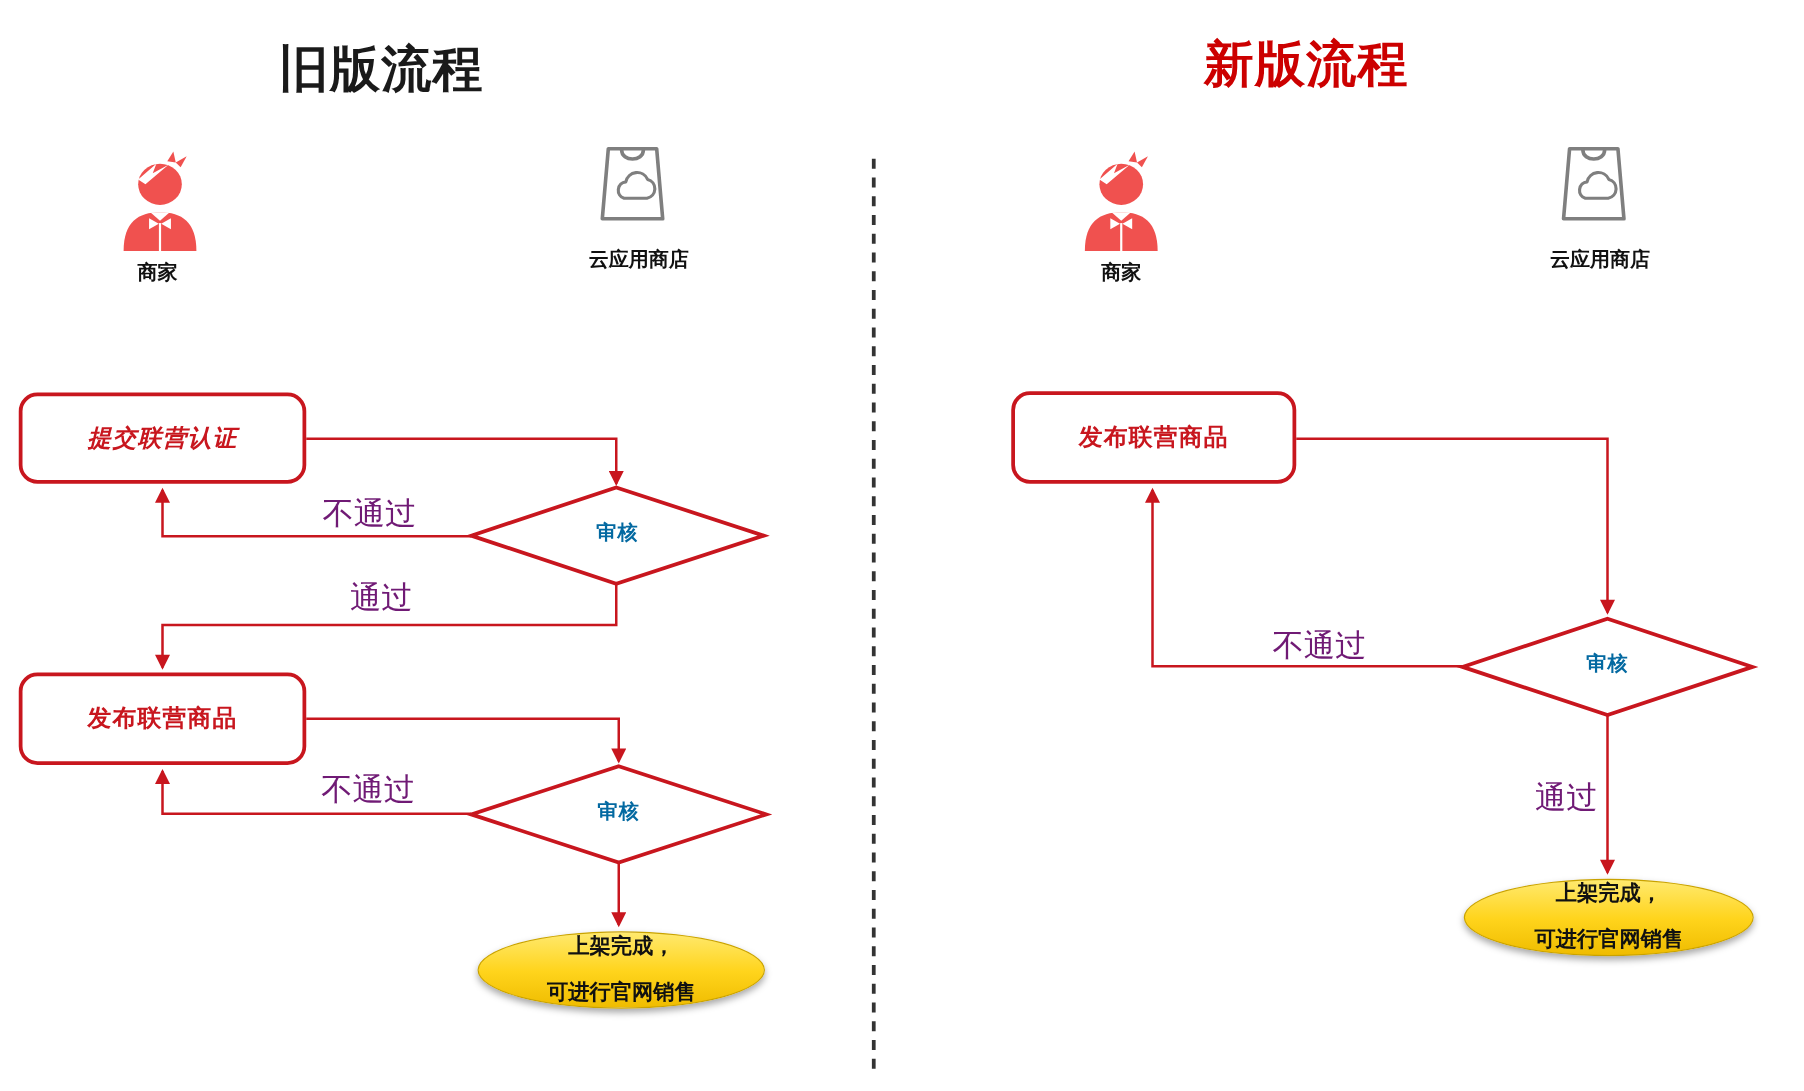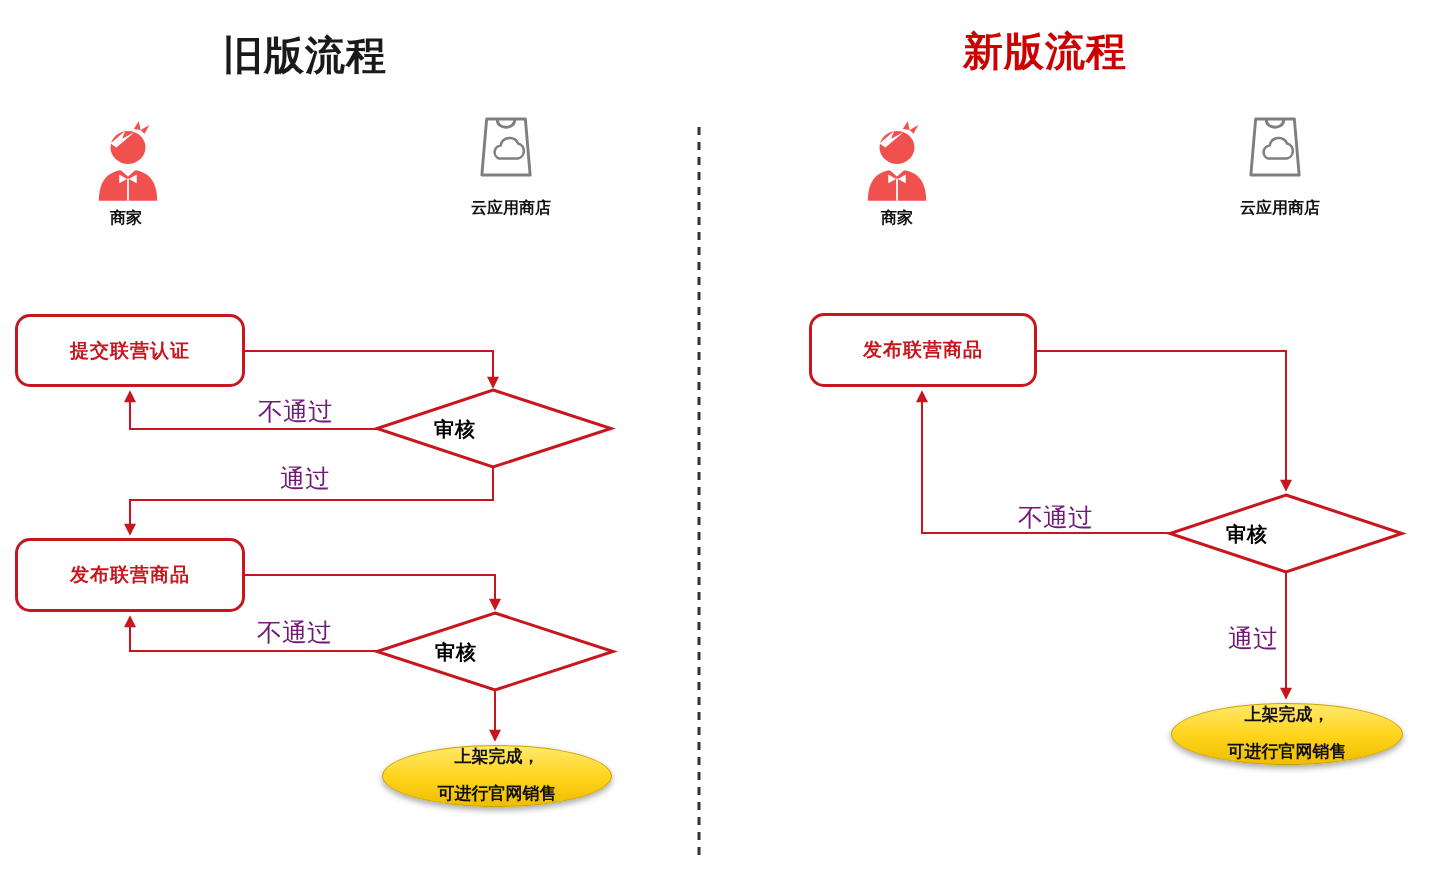--- a/index.html
+++ b/index.html
@@ -18,22 +18,22 @@
     position:absolute;font-weight:bold;font-size:16px;color:#111;
     text-align:center;white-space:nowrap;font-family:Liberation Serif, serif;
   }
   .step-box{
     position:absolute;border:3px solid #C8161E;border-radius:15px;background:#fff;
     display:flex;align-items:center;justify-content:center;
     color:#C8161E;font-weight:bold;font-size:19px;letter-spacing:1px;white-space:nowrap;
     box-sizing:border-box;
   }
   .diamond-label{
-    position:absolute;color:#000000;font-weight:bold;font-size:20px;
-    text-align:left;letter-spacing:1px;white-space:nowrap;
+    position:absolute;color:#0369a1;font-weight:bold;font-size:16px;
+    text-align:center;letter-spacing:1px;white-space:nowrap;
   }
   .edge-label{
     position:absolute;font-size:25px;color:#701a75;white-space:nowrap;line-height:1.1;
   }
   .result-ellipse{
     position:absolute;border-radius:50%;
     background:linear-gradient(180deg,#FFE96E 0%,#FFD41C 52%,#EFBC00 100%);
     border:1px solid #C9A200;
     box-shadow:0 3px 6px rgba(0,0,0,0.35);
     display:flex;flex-direction:column;align-items:center;justify-content:center;
@@ -98,21 +98,21 @@
     <use href="#merchant" x="864" y="120" width="66" height="82"></use>
     <use href="#bag" x="1246" y="116" width="58" height="62"></use>
   </svg>
 
   <div class="layer">
     <div class="title" style="left:200px;top:28px;width:210px;">旧版流程</div>
 
     <div class="actor-label" style="left:71px;top:208px;width:110px;">商家</div>
     <div class="actor-label" style="left:431px;top:198px;width:160px;">云应用商店</div>
 
-    <div class="step-box" style="left:15px;top:314px;width:230px;height:73px;">提交联营认证</div>
+    <div class="step-box" style="left:15px;top:314px;width:230px;height:73px;font-style:italic;">提交联营认证</div>
 
     <div class="diamond-label" style="left:434px;top:416px;width:120px;">审核</div>
 
     <div class="step-box" style="left:15px;top:538px;width:230px;height:74px;">发布联营商品</div>
 
     <div class="diamond-label" style="left:435px;top:639px;width:120px;">审核</div>
 
     <div class="result-ellipse" style="left:382px;top:745px;width:230px;height:62px;">
       <span>上架完成，</span>
       <span>可进行官网销售</span>

